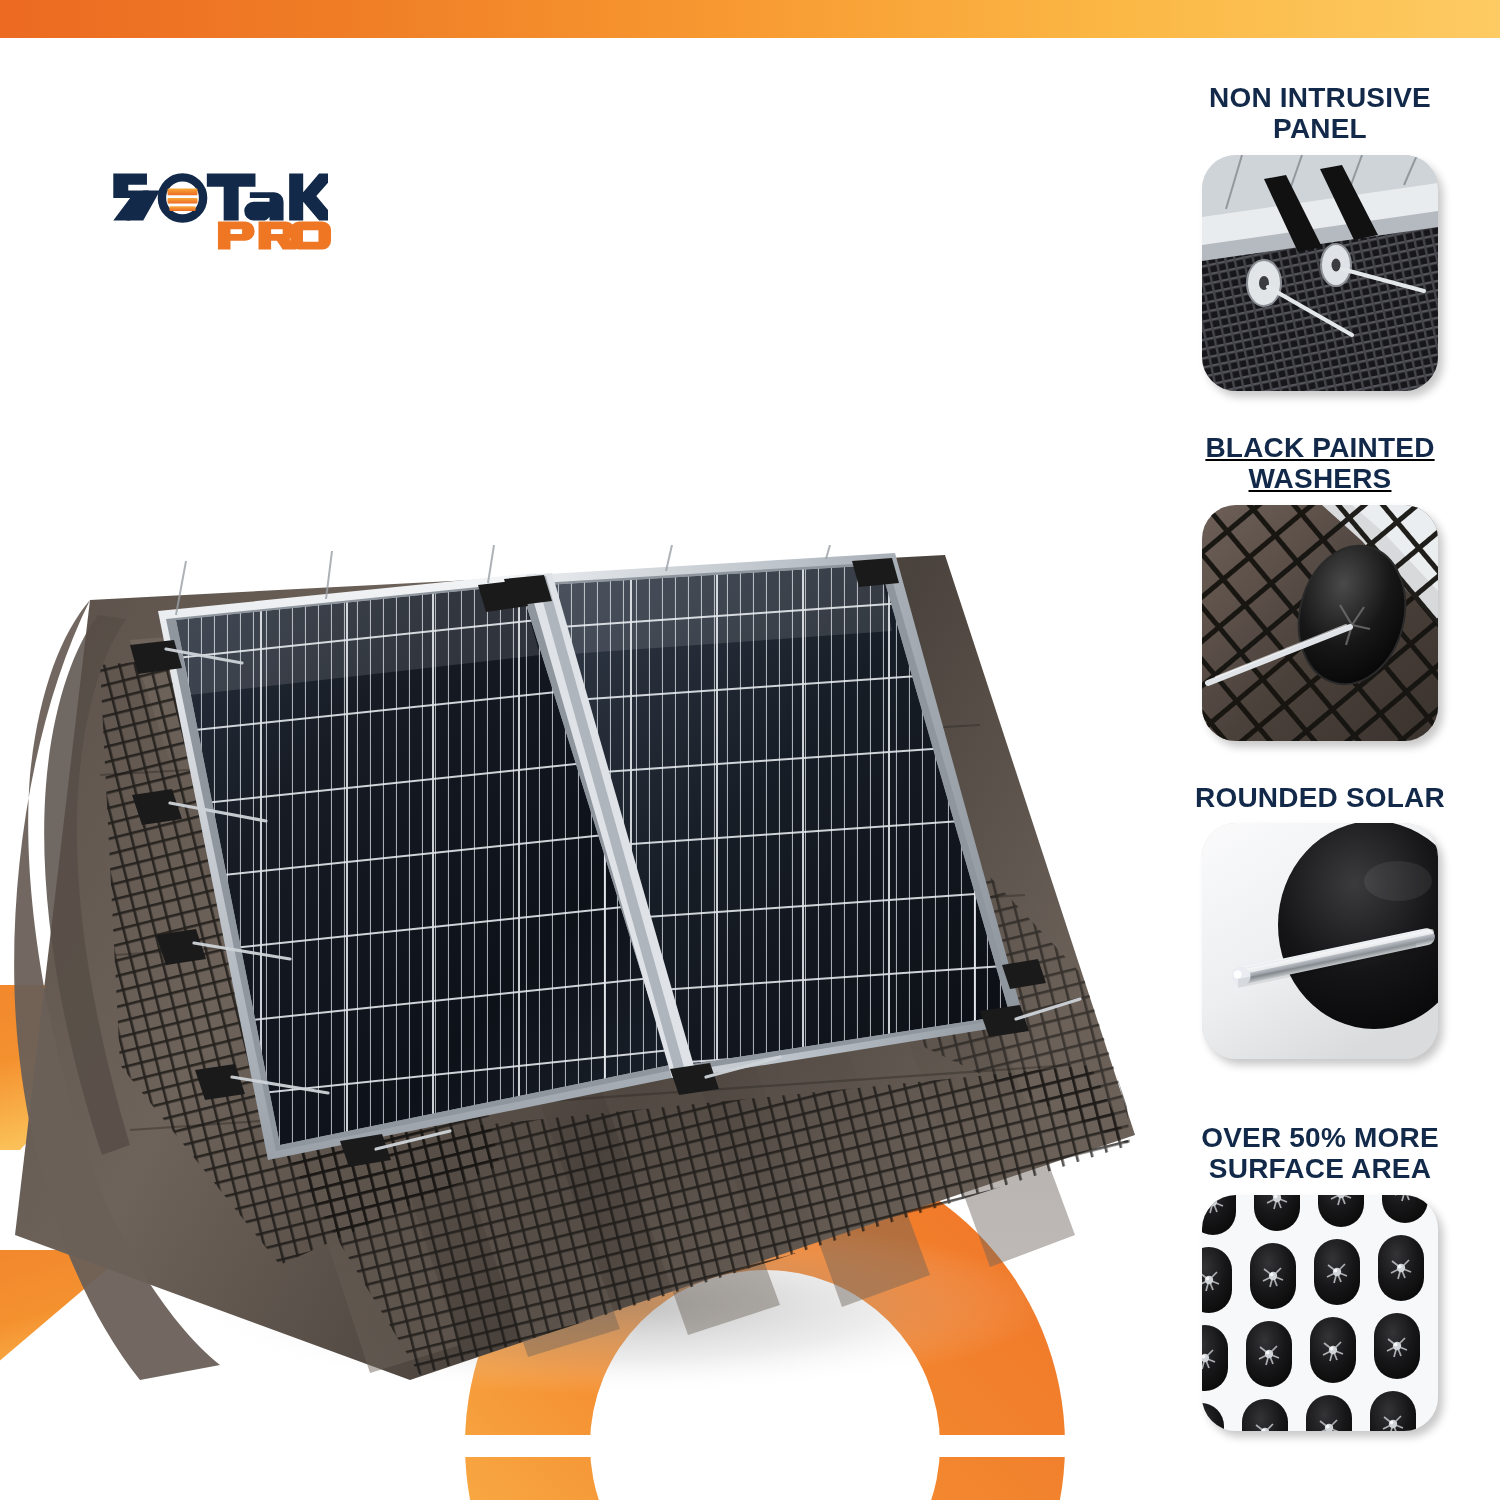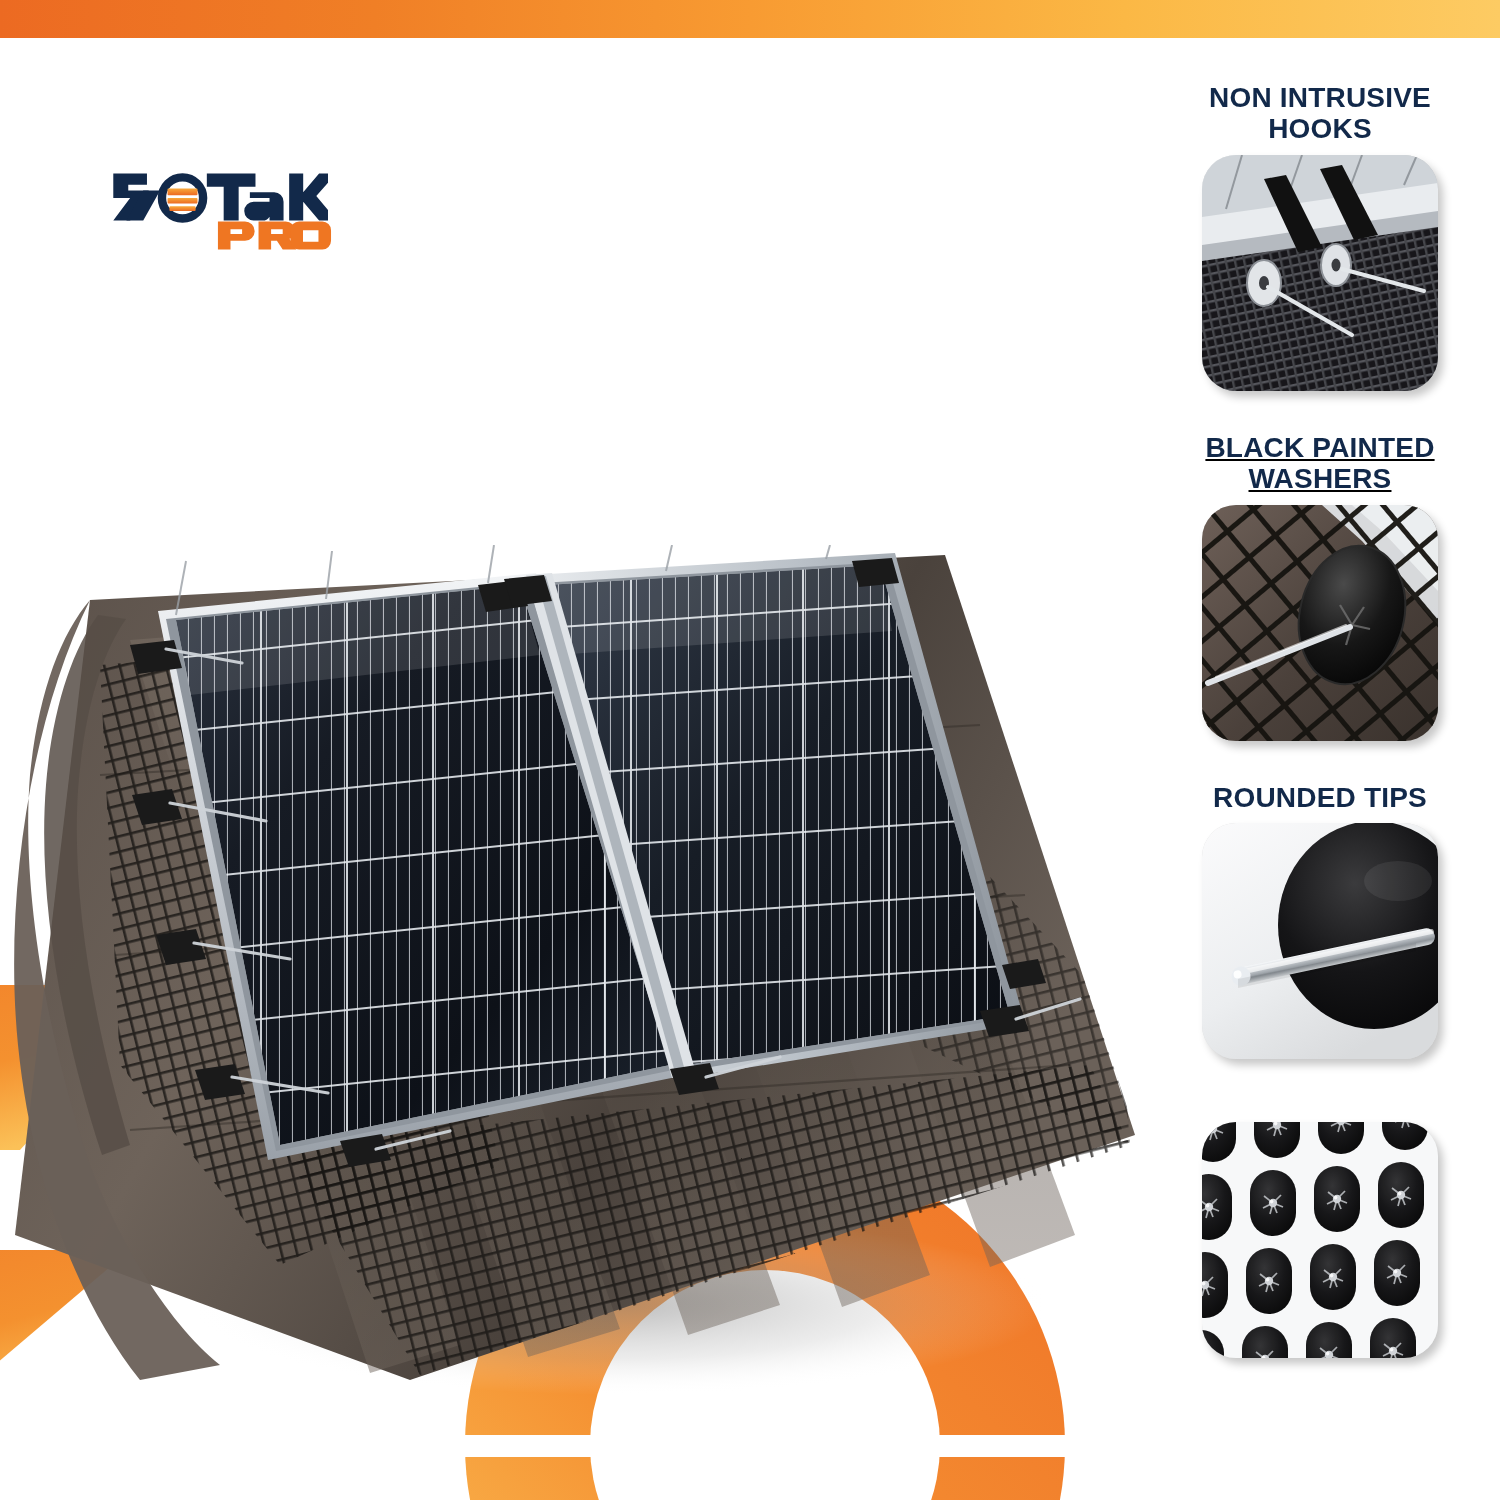--- a/index.html
+++ b/index.html
@@ -406,21 +406,21 @@
         <path d="M686,26 L692,0"></path>
         <path d="M846,14 L850,0"></path>
       </g>
     </svg>
   </div>
 
   <div class="features">
 
     <div class="feature">
       <span class="feature-label">NON INTRUSIVE
-HOOKS</span>
+PANEL</span>
       <span class="feature-thumb">
         <svg viewBox="0 0 236 236">
           <defs>
             <linearGradient id="f1bg" x1="0" y1="0" x2="1" y2="1">
               <stop offset="0%" stop-color="#eef0f2"></stop>
               <stop offset="40%" stop-color="#cdd1d5"></stop>
               <stop offset="100%" stop-color="#8d9197"></stop>
             </linearGradient>
             <pattern id="f1mesh" width="9" height="9" patternUnits="userSpaceOnUse" patternTransform="rotate(-12)">
               <rect width="9" height="9" fill="#17161a"></rect>
@@ -503,21 +503,21 @@
             <path d="M148,122 L6,178"></path>
           </g>
           <g stroke="#ffffff" stroke-width="2" stroke-linecap="round" opacity="0.6">
             <path d="M144,120 L14,172"></path>
           </g>
         </svg>
       </span>
     </div>
 
     <div class="feature">
-      <span class="feature-label">ROUNDED TIPS</span>
+      <span class="feature-label">ROUNDED SOLAR</span>
       <span class="feature-thumb">
         <svg viewBox="0 0 236 236">
           <defs>
             <linearGradient id="f3bg" x1="0" y1="0" x2="0.6" y2="1">
               <stop offset="0%" stop-color="#fbfbfc"></stop>
               <stop offset="60%" stop-color="#eceef0"></stop>
               <stop offset="100%" stop-color="#d9dbdd"></stop>
             </linearGradient>
             <radialGradient id="f3black" cx="0.4" cy="0.3" r="0.85">
               <stop offset="0%" stop-color="#3b3b3d"></stop>
@@ -544,20 +544,22 @@
             <circle cx="38" cy="136.5" r="9.6" fill="#e9edf1"></circle>
             <circle cx="35" cy="134" r="4" fill="#ffffff" opacity="0.9"></circle>
           </g>
 
           <path d="M36,156 L214,120 L214,128 L36,165 Z" fill="#000" opacity="0.08"></path>
         </svg>
       </span>
     </div>
 
     <div class="feature">
+      <span class="feature-label">OVER 50% MORE
+SURFACE AREA</span>
       <span class="feature-thumb">
         <svg viewBox="0 0 236 236">
           <defs>
             <radialGradient id="holeG" cx="0.4" cy="0.3" r="0.8">
               <stop offset="0%" stop-color="#2c2c2e"></stop>
               <stop offset="55%" stop-color="#0e0e10"></stop>
               <stop offset="100%" stop-color="#000000"></stop>
             </radialGradient>
             <g id="cellUnit">
               <rect x="0" y="0" width="46" height="66" rx="23" fill="url(#holeG)"></rect>

